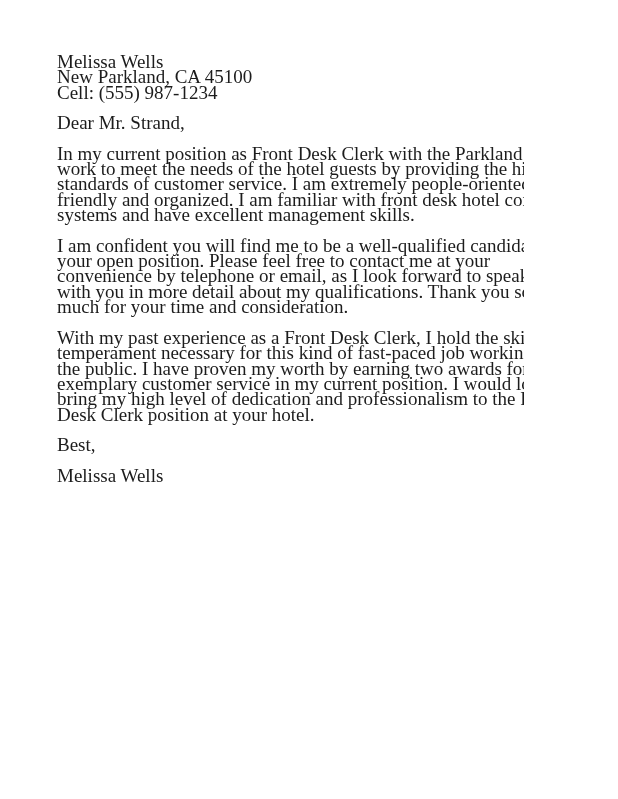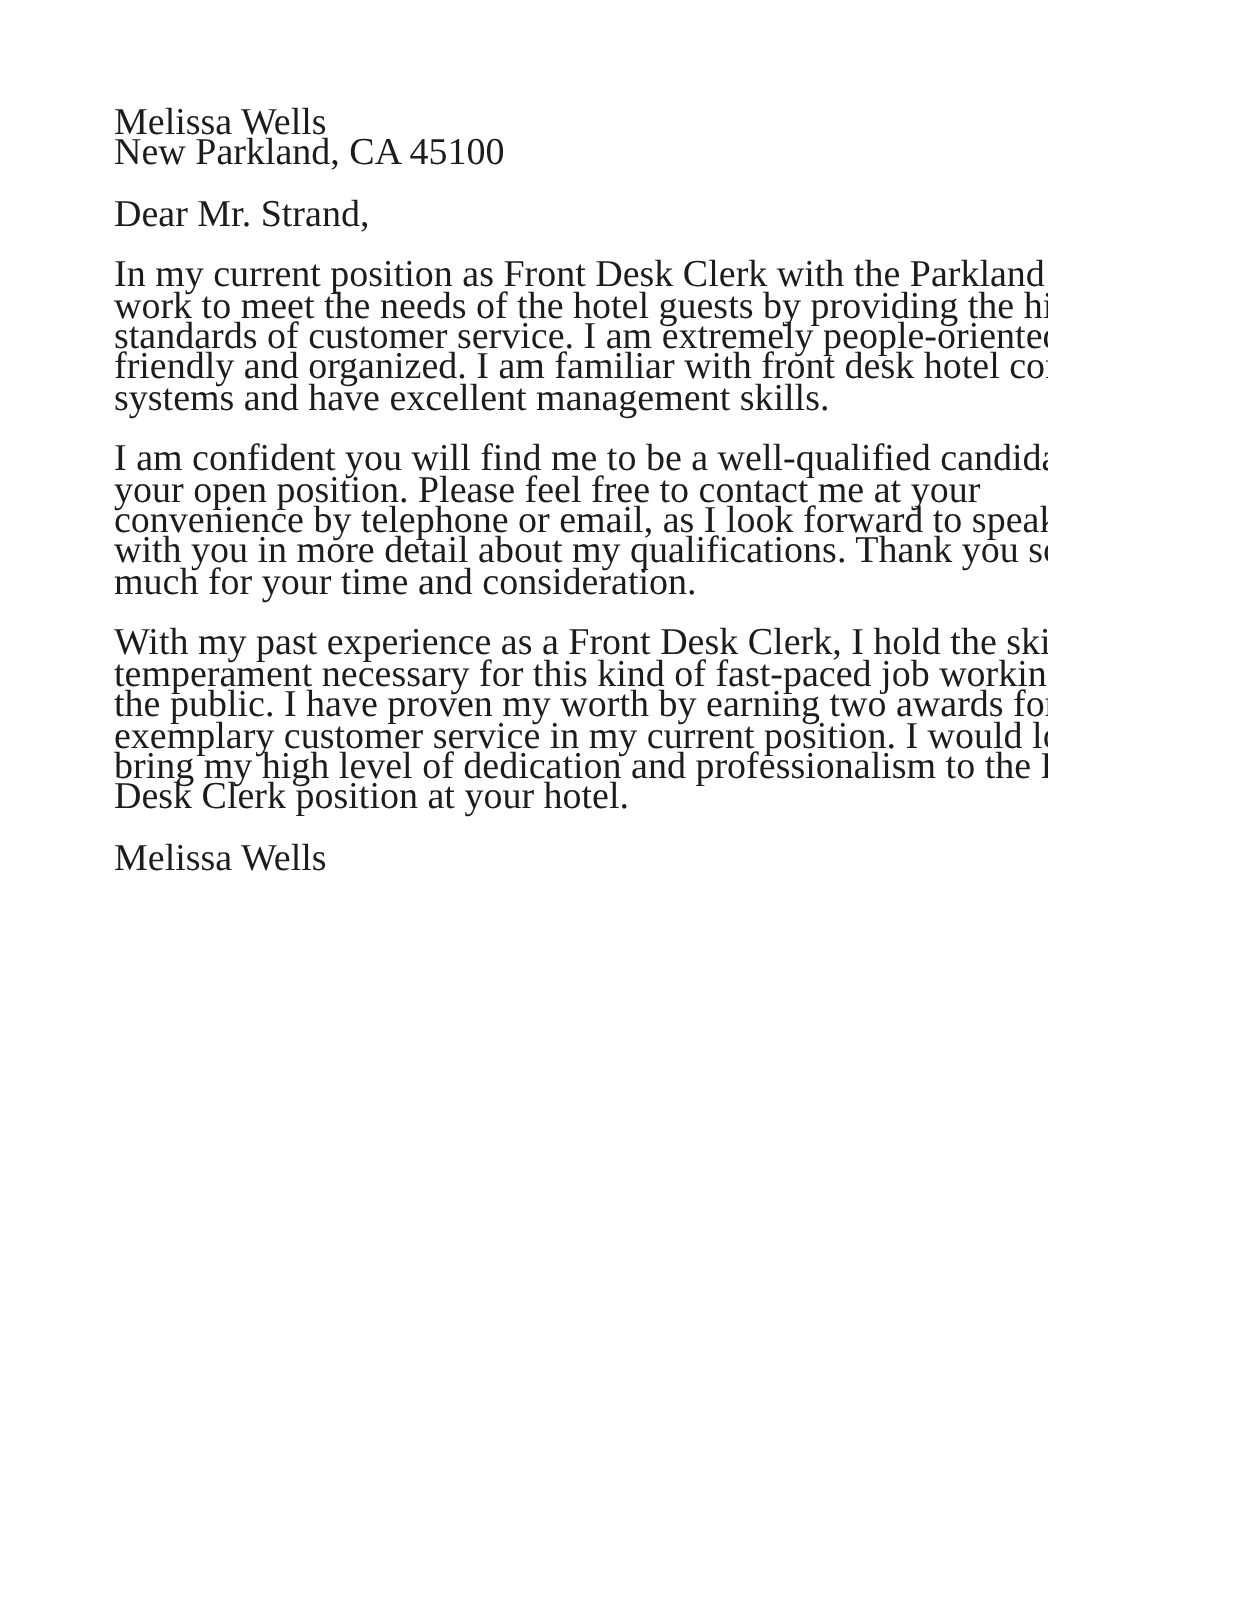--- a/index.html
+++ b/index.html
@@ -41,28 +41,30 @@
 </style>
 </head>
 <body>
 
 <div class="page">
   <div class="content">
 
     <div class="sender-block">
       <div>Melissa Wells</div>
       <div>New Parkland, CA 45100</div>
+      <div>Cell: (555) 987-1234</div>
     </div>
 
     <p class="salutation">Dear Mr. Strand,</p>
 
 
     <p class="body-paragraph">In my current position as Front Desk Clerk with the Parkland Inn, I work to meet the needs of the hotel guests by providing the highest standards of customer service. I am extremely people-oriented, friendly and organized. I am familiar with front desk hotel computer systems and have excellent management skills.</p>
 
     <p class="body-paragraph">I am confident you will find me to be a well-qualified candidate for your open position. Please feel free to contact me at your convenience by telephone or email, as I look forward to speaking with you in more detail about my qualifications. Thank you so very much for your time and consideration.</p>
 
     <p class="body-paragraph">With my past experience as a Front Desk Clerk, I hold the skills and temperament necessary for this kind of fast-paced job working with the public. I have proven my worth by earning two awards for exemplary customer service in my current position. I would love to bring my high level of dedication and professionalism to the Front Desk Clerk position at your hotel.</p>
 
+    <p class="closing">Best,</p>
 
     <p class="signature">Melissa Wells</p>
 
   </div>
 </div>
 
 </body></html>

